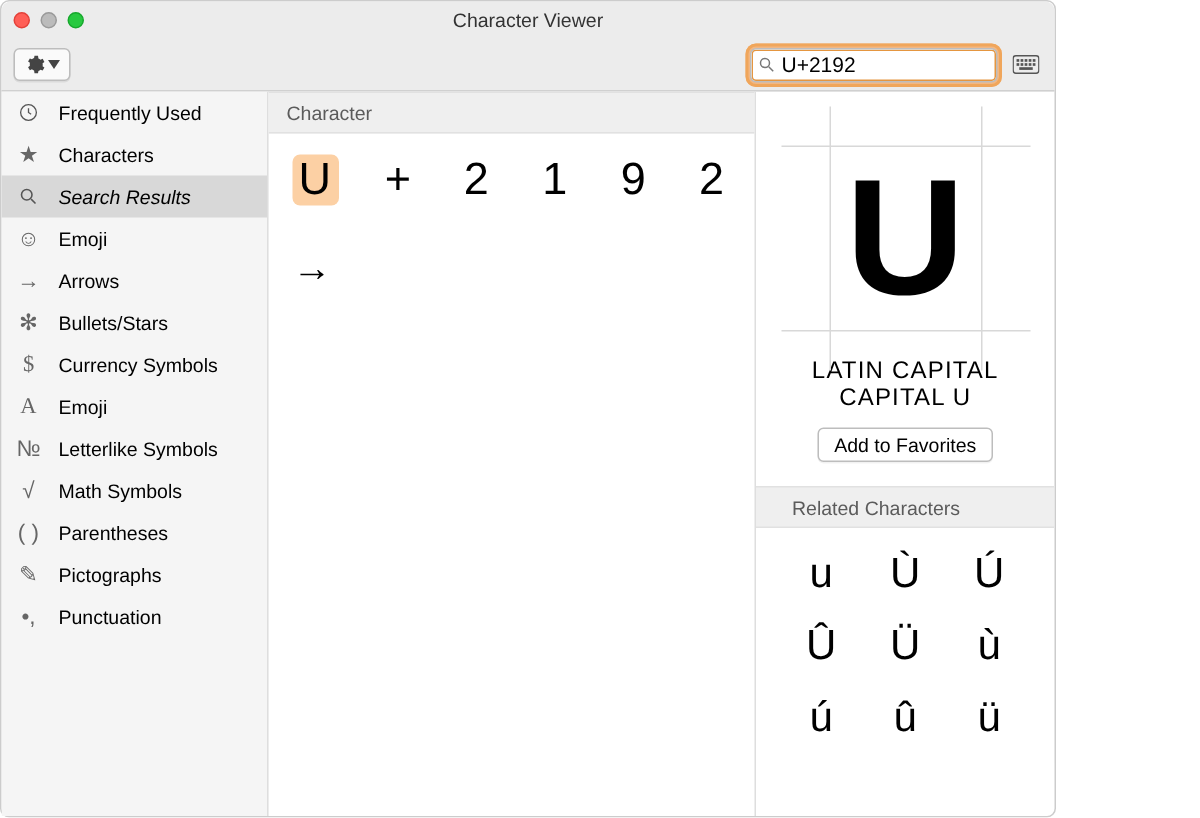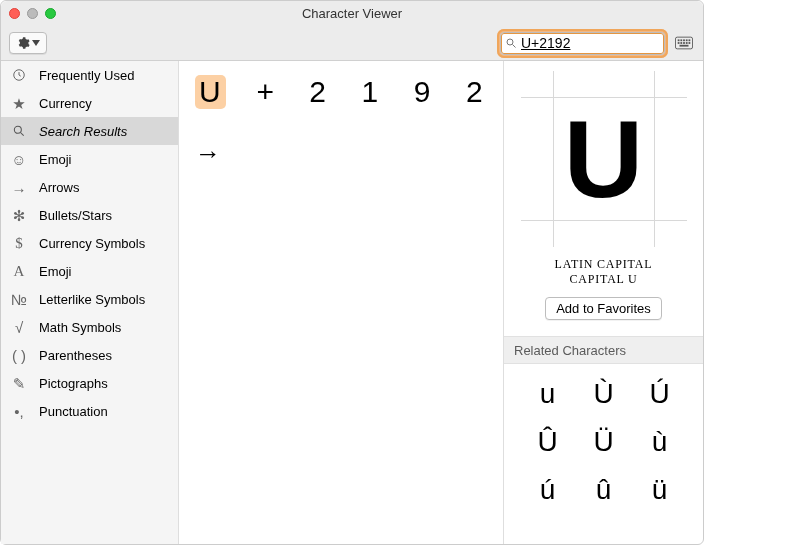--- a/index.html
+++ b/index.html
@@ -57,21 +57,21 @@
       box-shadow: 0 1px 0 rgba(0,0,0,0.07);
     }
     .spacer{flex:1;}
     .search-wrap{
       display:flex; align-items:center;
       width: 165px; height:23px;
       background:#fff; border-radius:4px;
       border:1px solid #bdbdbd;
       box-shadow: 0 0 0 3px #f2b783, 0 0 0 1px #e59640 inset;
       outline: 2px solid #f0a65b; outline-offset: 1px;
-      padding:4px 4px; gap:4px;text-decoration:underline;
+      padding:4px 4px; gap:4px;
     }
     .search-wrap input{
       flex:1; border:none; outline:none; font-size:14px; background:transparent;
     }
     .keyboard-btn{width:22px;height:22px;display:flex;align-items:center;justify-content:center;}
     .body{
       flex:1; display:flex; overflow:hidden;
     }
     .sidebar{
       width:178px; background:#f5f5f5; border-right:1px solid #dedede;
@@ -112,30 +112,30 @@
       position:relative; display:flex; align-items:center; justify-content:center;
     }
     .glyph-box::before,.glyph-box::after,
     .gb-l,.gb-r{
       position:absolute; background:#d8d8d8;
     }
     .glyph-box .bigglyph{font-size:110px; font-weight:700; font-family: Arial, sans-serif; line-height:1;}
     .gb-h{position:absolute;left:-8px;right:-8px;height:1px;background:#d8d8d8;}
     .gb-v{position:absolute;top:-8px;bottom:-8px;width:1px;background:#d8d8d8;}
     .char-name{
-      margin-top:18px; text-align:center; font-size:12px; letter-spacing:0.8px; padding:0 8px;font-family:Liberation Serif, serif;
+      text-align:center; font-size:16px; letter-spacing:0.8px; padding:0 8px;
     }
     .fav-btn{
       margin-top:10px; border:1px solid #bdbdbd; border-radius:4px;
       background:#fff; padding:3px 10px; font-size:13px;
       box-shadow:0 1px 0 rgba(0,0,0,0.05);
     }
     .related-hdr{
       align-self:stretch; margin-top:16px;
-      height:28px; display:flex; align-items:center; padding:0 10px;
+      height:28px; display:flex; align-items:center; padding:0 24px;
       background:#efefef; border-top:1px solid #e1e1e1; border-bottom:1px solid #e1e1e1;
       color:#5b5b5b; font-size:13px; font-weight:500;
     }
     .rel-grid{
       display:grid; grid-template-columns:repeat(3,52px); grid-auto-rows:44px;
       gap:4px; margin-top:8px;
     }
     .rel-grid div{font-size:28px; display:flex; align-items:center; justify-content:center; cursor:default;}
     svg { display:block; }
   </style>
@@ -201,21 +201,21 @@
         <span class="icon">
             <svg width="14" height="14" viewBox="0 0 24 24">
               <circle cx="12" cy="12" r="9" fill="none" stroke="#555" stroke-width="1.5"></circle>
               <path d="M12 7v5l3 2" fill="none" stroke="#555" stroke-width="1.5"></path>
             </svg>
           </span>
         <span>Frequently Used</span>
       </div>
       <div class="sb-item">
         <span class="icon">★</span>
-        <span>Currency</span>
+        <span>Characters</span>
       </div>
       <div class="sb-item selected">
         <span class="icon">
             <svg width="14" height="14" viewBox="0 0 24 24">
               <circle cx="10" cy="10" r="6" fill="none" stroke="#555" stroke-width="1.8"></circle>
               <line x1="15" y1="15" x2="20" y2="20" stroke="#555" stroke-width="1.8"></line>
             </svg>
           </span>
         <span>Search Results</span>
       </div>
@@ -256,20 +256,21 @@
         <span>Pictographs</span>
       </div>
       <div class="sb-item">
         <span class="icon">•,</span>
         <span>Punctuation</span>
       </div>
     </div>
 
     <div class="content">
       <div class="mid">
+        <div class="section-hdr">Character</div>
         <div class="char-row">
           <span class="highlight">U</span>
           <span>+</span>
           <span>2</span>
           <span>1</span>
           <span>9</span>
           <span>2</span>
         </div>
         <div class="code-row">
           <span style="font-weight:700;">→</span>

